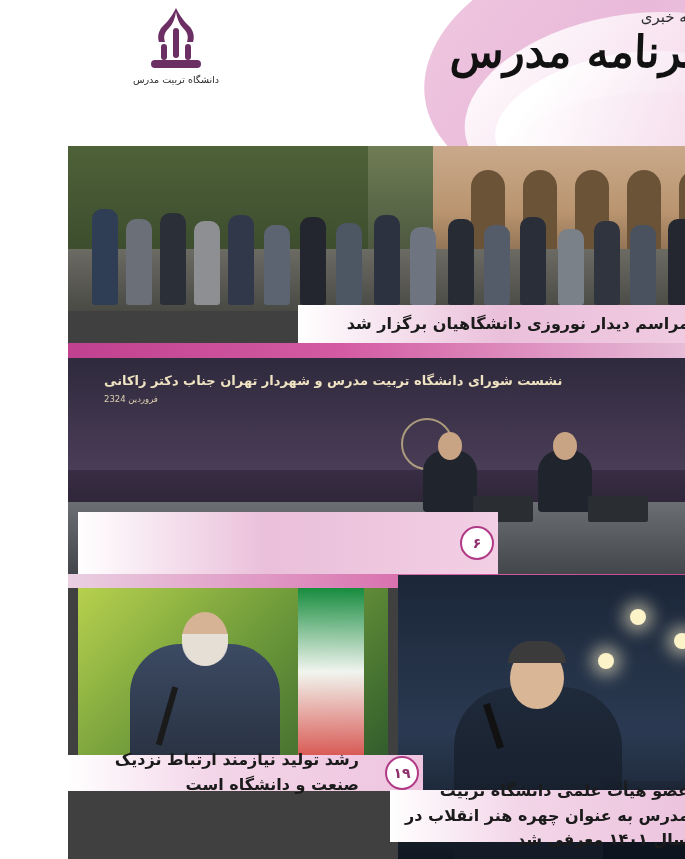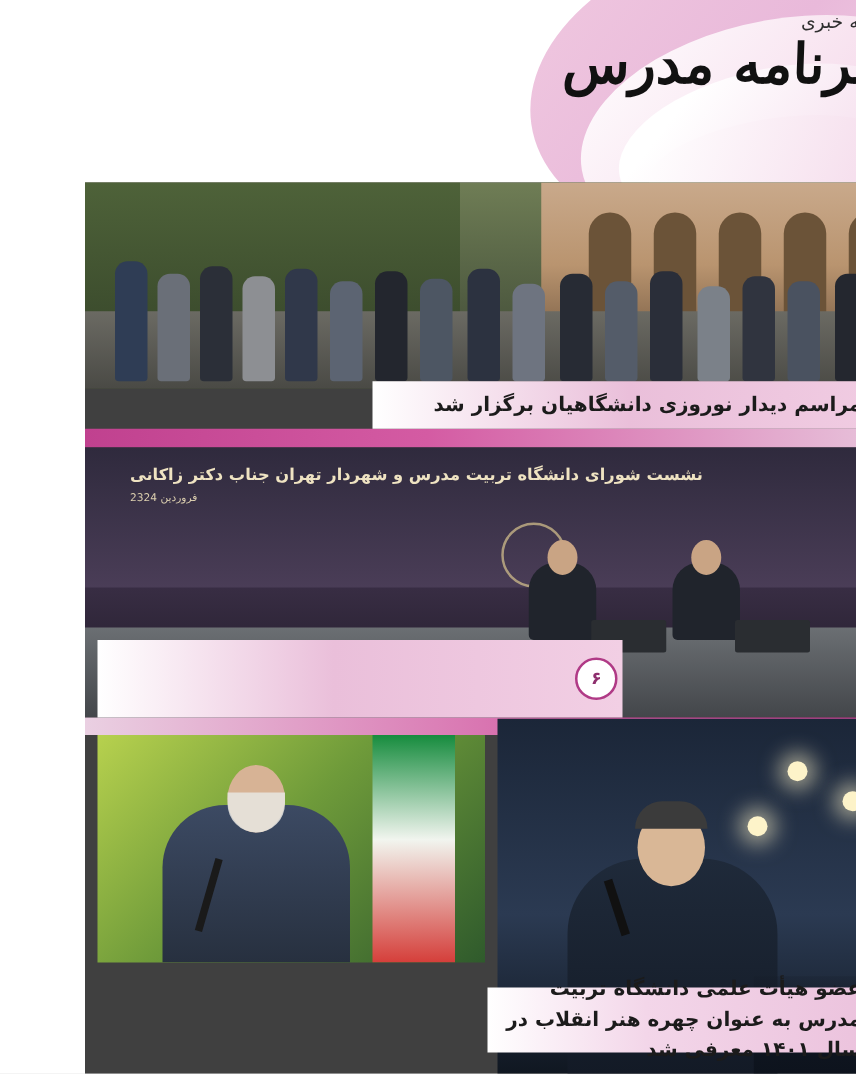--- a/index.html
+++ b/index.html
@@ -311,20 +311,35 @@
     <div class="swoosh sw1"></div>
     <div class="swoosh sw2"></div>
     <div class="swoosh sw3"></div>
     <div class="swoosh sw4"></div>
 
     <div class="masthead">
       <div class="kicker">ماهنامه خبری</div>
       <div class="title">خبرنامه مدرس</div>
     </div>
 
+    <div class="uni-logo">
+      <div class="mark">
+        <svg viewBox="0 0 70 64" width="70" height="64" aria-hidden="true">
+          <g fill="#6c2f63">
+            <path d="M35 2 C30 12 26 16 22 20 C18 24 16 30 18 36 L24 36 C22 30 24 26 28 22 C32 18 34 12 35 6 Z"></path>
+            <path d="M35 2 C40 12 44 16 48 20 C52 24 54 30 52 36 L46 36 C48 30 46 26 42 22 C38 18 36 12 35 6 Z"></path>
+            <rect x="32" y="22" width="6" height="30" rx="3"></rect>
+            <rect x="20" y="38" width="6" height="16" rx="3"></rect>
+            <rect x="44" y="38" width="6" height="16" rx="3"></rect>
+            <path d="M14 54 h42 a4 4 0 0 1 0 8 H14 a4 4 0 0 1 0 -8 Z"></path>
+          </g>
+        </svg>
+      </div>
+      <div class="uni-name">دانشگاه تربیت مدرس</div>
+    </div>
   </div>
 
   <div class="edge-fade"></div>
 
   <div class="photo" id="photo1">
     <div class="p1-trees"></div>
     <div class="p1-building">
       <div class="p1-arch" style="right:40px;"></div>
       <div class="p1-arch" style="right:92px;"></div>
       <div class="p1-arch" style="right:144px;"></div>
@@ -383,20 +398,24 @@
   <div class="strip" id="strip2"></div>
 
   <div class="photo" id="photo3">
     <div class="p3-flag"></div>
     <div class="p3-man"></div>
     <div class="p3-head"></div>
     <div class="p3-beard"></div>
     <div class="p3-mic"></div>
   </div>
 
+  <div class="cap-bar" id="cap3">
+    <div class="pagenum">۱۹</div>
+    <div class="cap-text">رشد تولید نیازمند ارتباط نزدیک صنعت و دانشگاه است</div>
+  </div>
 
   <div class="photo" id="photo4">
     <div class="p4-lamp" style="left:232px; top:34px;"></div>
     <div class="p4-lamp" style="left:276px; top:58px;"></div>
     <div class="p4-lamp" style="left:312px; top:96px;"></div>
     <div class="p4-lamp" style="left:200px; top:78px;"></div>
     <div class="p4-man"></div>
     <div class="p4-head"></div>
     <div class="p4-hair"></div>
     <div class="p4-mic"></div>

